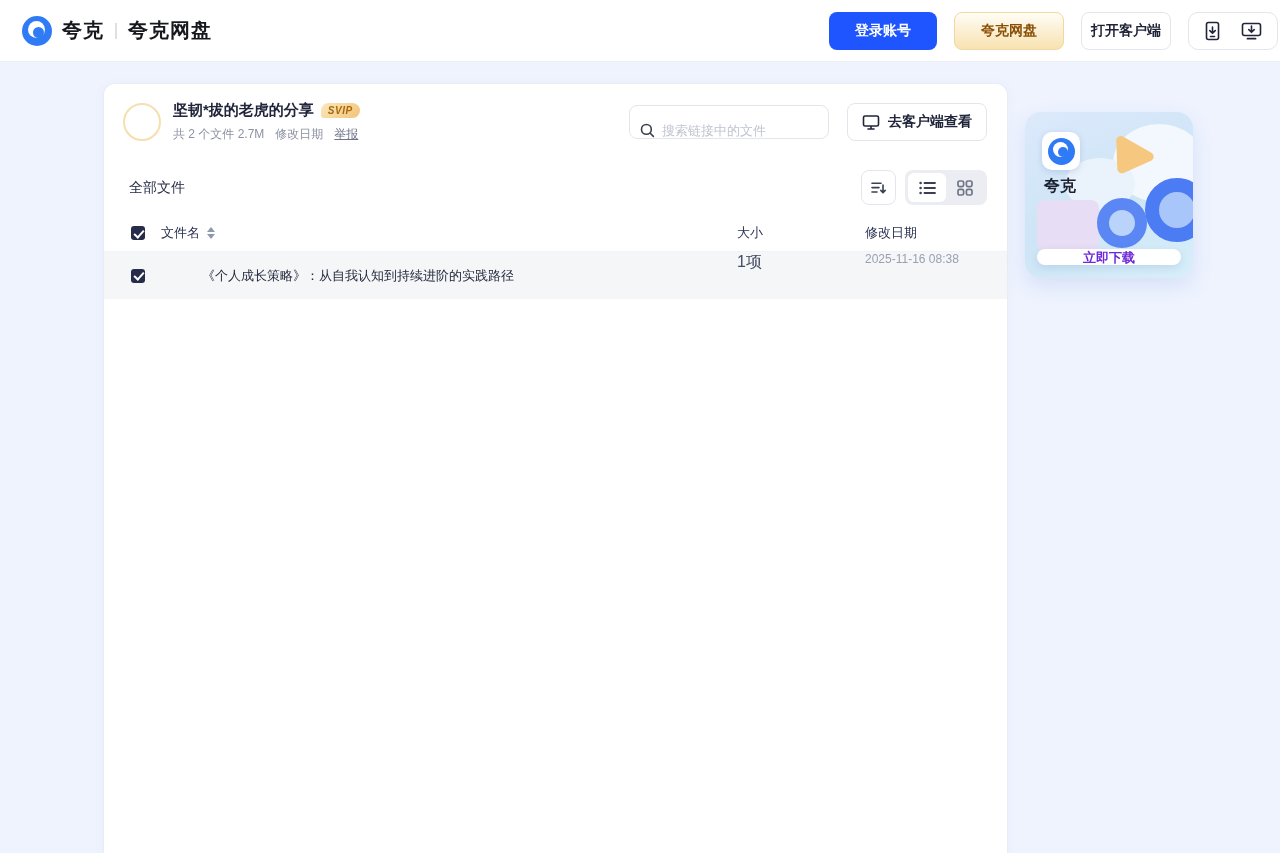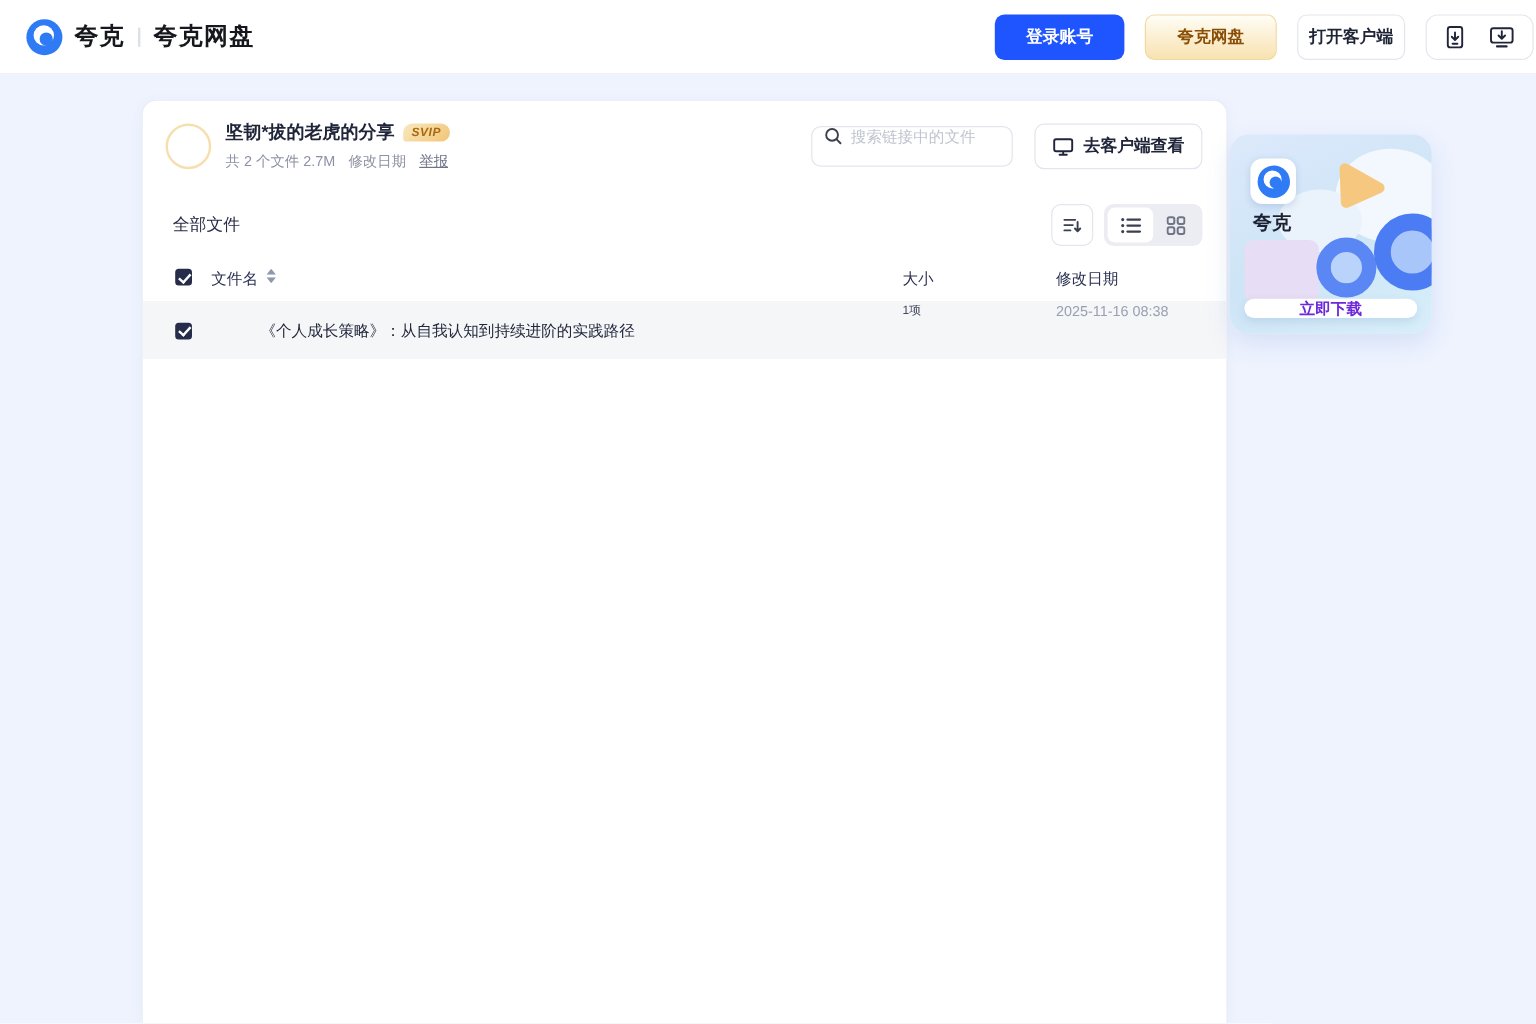--- a/index.html
+++ b/index.html
@@ -25,67 +25,67 @@
   .header-actions { margin-left:auto; display:flex; align-items:flex-start; gap:17px; padding-right:2px; }
   .btn { height:38px; border-radius:8px; font-size:14px; font-weight:bold; cursor:pointer; font-family:inherit; }
   .btn-login { background:#1F55FE; border:none; color:#fff; padding:0 26px; }
   .btn-vip { background:linear-gradient(180deg,#FFFDF6 0%,#F8E2B0 100%); border:1px solid #F1D8A0; color:#8A4F07; padding:0 26px; }
   .btn-client { background:#fff; border:1px solid #E4E6ED; color:#1E2336; padding:0 9px; }
   .icon-box { height:38px; border:1px solid #E4E6ED; border-radius:10px; display:flex; align-items:center; gap:20px; padding:0 15px; background:#fff; }
   .hicon { display:flex; align-items:center; cursor:pointer; }
 
   
   .main-card {
-    position:absolute; left:118px; top:83px; width:905px; height:770px;
+    position:absolute; left:103px; top:83px; width:905px; height:770px;
     background:#fff; border:1px solid #EAECF3; border-bottom:none;
     border-radius:12px 12px 0 0;
     box-shadow:0 2px 10px rgba(120,140,190,.06);
   }
   .share-header { display:flex; align-items:center; padding:17px 20px 14px 19px; }
   .avatar { width:38px; height:38px; border-radius:50%; border:2px solid #F6DFAE; background:#fff; flex:none; }
   .share-info { margin-left:12px; }
   .share-title-row { display:flex; align-items:center; gap:7px; }
   .share-title { font-size:15px; font-weight:bold; color:#20253A; }
   .svip-badge {
     height:15px; padding:0 7px; border-radius:8px 8px 8px 3px;
     background:linear-gradient(135deg,#FAE8BE 0%,#F2C477 100%);
     color:#A8690E; font-size:10px; font-style:italic; font-weight:bold;
     display:flex; align-items:center; letter-spacing:.5px;
   }
   .share-meta { margin-top:6px; font-size:12px; color:#8C92A4; display:flex; align-items:flex-start; gap:11px; }
   .report-link { color:#6E7488; text-decoration:underline; cursor:pointer; }
   .share-right { margin-left:auto; display:flex; align-items:center; gap:18px; }
-  .search-box { width:168px; height:34px; border:1px solid #E2E5EC; border-radius:8px; display:flex; align-items:flex-start; padding:0 10px; gap:7px; background:#fff; }
+  .search-box { width:200px; height:34px; border:1px solid #E2E5EC; border-radius:8px; display:flex; align-items:flex-end; padding:0 10px; gap:7px; background:#fff; }
   .search-box input { border:none; outline:none; font-size:13px; color:#333; width:100%; font-family:inherit; background:transparent; }
   .search-box input::placeholder { color:#BFC4CF; }
   .btn-view-client { height:38px; border:1px solid #E2E5EC; border-radius:8px; background:#fff; display:flex; align-items:center; gap:8px; padding:0 14px; font-size:14px; font-weight:bold; color:#20253A; cursor:pointer; font-family:inherit; }
 
   .toolbar { display:flex; align-items:center; padding:13px 20px 11px 25px; }
   .section-title { font-size:14px; color:#262B45; }
   .toolbar-right { margin-left:auto; display:flex; align-items:center; gap:9px; }
   .sort-btn { width:35px; height:35px; border:1px solid #E4E6ED; border-radius:8px; display:flex; align-items:center; justify-content:center; background:#fff; cursor:pointer; }
   .view-toggle { height:35px; background:#ECEDF2; border-radius:8px; display:flex; align-items:center; padding:3px; }
   .view-seg { width:38px; height:29px; display:flex; align-items:center; justify-content:center; border-radius:6px; cursor:pointer; }
   .view-seg.active { background:#fff; }
 
   .table-head { display:flex; align-items:center; padding:8px 20px 9px 27px; border-bottom:1px solid #F2F3F6; }
-  .col-name { flex:1; display:flex; align-items:flex-start; }
+  .col-name { flex:1; display:flex; align-items:center; }
   .col-size { width:128px; flex:none; }
   .col-date { width:122px; flex:none; }
   .head-label { font-size:13px; color:#2A3052; }
   .cb { width:14px; height:14px; border-radius:3px; background:#262C4A; position:relative; flex:none; cursor:pointer; }
   .cb::after { content:""; position:absolute; left:4.5px; top:1.5px; width:4px; height:8px; border-right:2px solid #fff; border-bottom:2px solid #fff; transform:rotate(42deg); }
   .head-cb-gap { width:16px; flex:none; }
   .sort-arrows { margin-left:7px; display:flex; flex-direction:column; gap:2px; }
 
   .file-row { display:flex; height:47px; background:#F5F6F8; padding:0 20px 0 27px; cursor:pointer; }
   .row-name { flex:1; display:flex; align-items:center; min-width:0; }
   .icon-spacer { width:41px; height:32px; margin-left:16px; flex:none; }
   .file-name { font-size:13px; color:#23283C; white-space:nowrap; overflow:hidden; text-overflow:ellipsis; }
-  .size-text { width:128px; flex:none; font-size:10px; color:#464C60; }
+  .size-text { width:128px; flex:none; font-size:16px; color:#464C60; }
   .date-text { width:122px; flex:none; font-size:12px; color:#9AA0B2; }
 
   
   .promo-card {
     position:absolute; left:1025px; top:112px; width:168px; height:166px;
     border-radius:16px; overflow:hidden;
     background:linear-gradient(155deg,#DCE9FB 0%,#CDE5F6 55%,#D8EFFA 100%);
     box-shadow:0 8px 20px rgba(80,120,200,.15);
   }
   .promo-blob-white { position:absolute; right:-12px; top:12px; width:92px; height:78px; border-radius:50%; background:#F2F8FD; }

